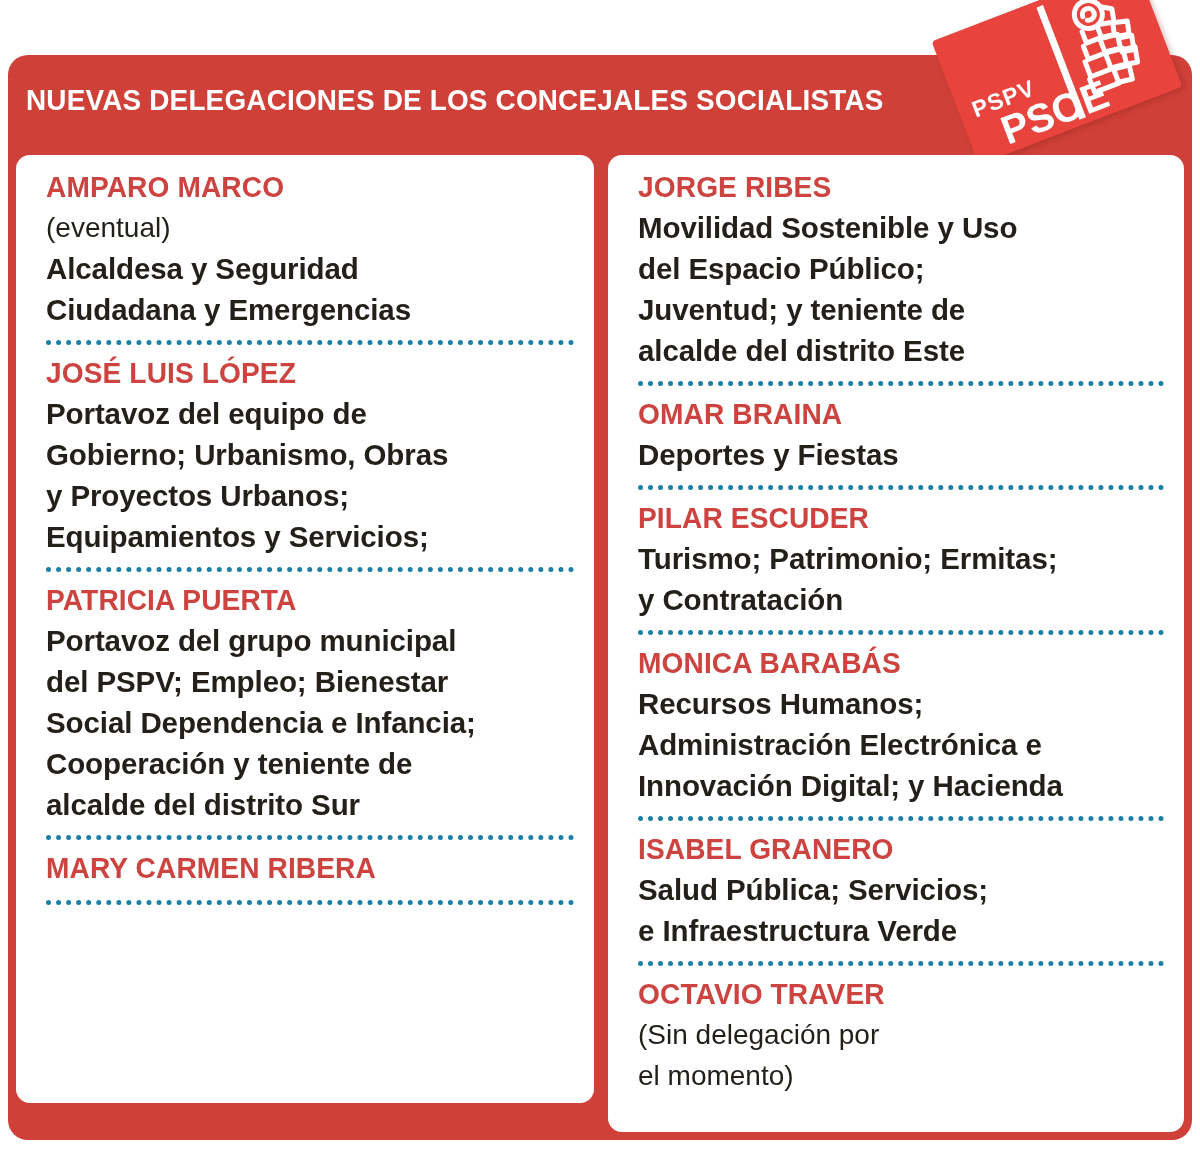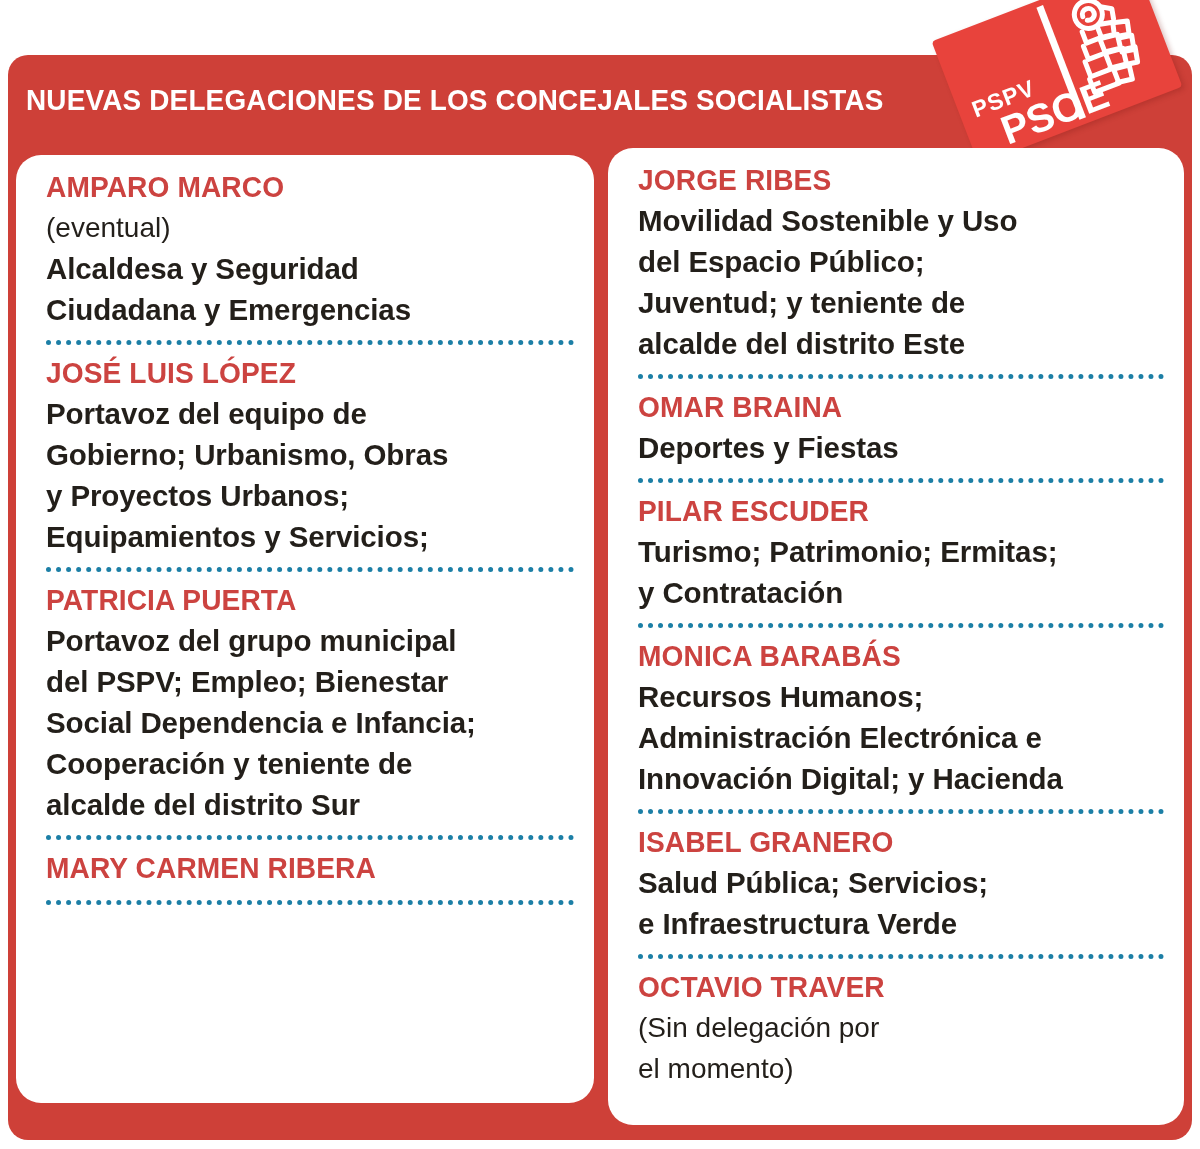--- a/index.html
+++ b/index.html
@@ -123,34 +123,34 @@
   
   .columns {
     position: absolute;
     left: 0; top: 0;
     width: 1200px;
     height: 1149px;
   }
   .card {
     position: absolute;
     background: #ffffff;
-    border-radius: 25px;
+    border-radius: 14px;
     box-sizing: border-box;
     padding: 12px 20px 8px 30px;
     overflow: hidden;
   }
   .card-left {
     left: 16px;
     top: 155px;
     width: 578px;
     height: 948px;
   }
   .card-right {
     left: 608px;
-    top: 148px;
+    top: 155px;
     width: 576px;
     height: 977px;
   }
 
   .entry {
     position: relative;
   }
   .entry-name {
     color: #CC4340;
     font-size: 29px;

